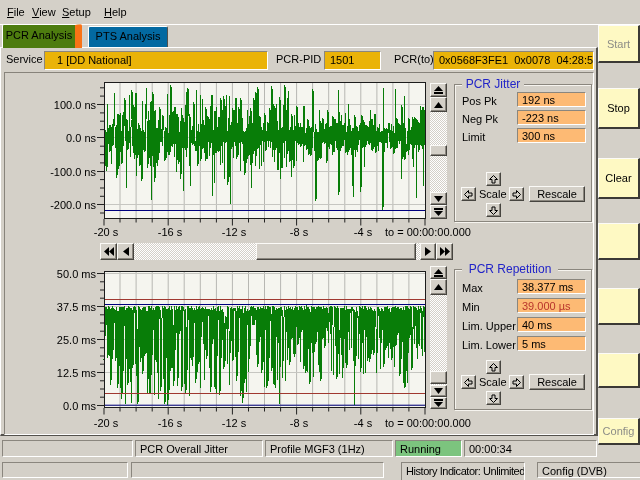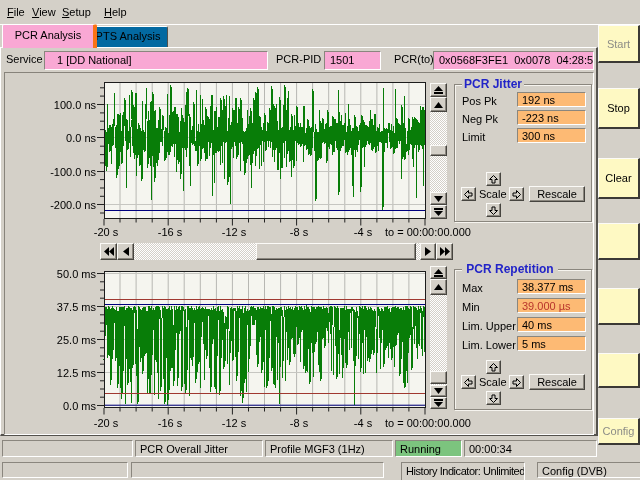--- a/index.html
+++ b/index.html
@@ -4,33 +4,33 @@
 html,body{width:640px;height:480px;overflow:hidden}
 body{background:#d4d0c8;font-family:"Liberation Sans",sans-serif;font-size:11px;color:#000;position:relative}
 .abs{position:absolute}
 .t{font-family:"Liberation Sans",sans-serif;font-size:11px;fill:#000}
 .lab{position:absolute;font-size:11px;white-space:nowrap}
 .fld{position:absolute;height:15px;background:#fdba74;border-top:1px solid #8a867e;border-left:1px solid #8a867e;border-bottom:1px solid #fff;border-right:1px solid #fff;font-size:11px;padding:1px 0 0 4px;white-space:nowrap;overflow:hidden}
 .sb{position:absolute;background:#d4d0c8;border-top:1px solid #fbfaf7;border-left:1px solid #fbfaf7;border-right:1px solid #46443f;border-bottom:1px solid #46443f;box-shadow:inset -1px -1px 0 #8a867e;display:flex;align-items:center;justify-content:center}
 .track{position:absolute;background-image:linear-gradient(45deg,#fff 25%,transparent 25%,transparent 75%,#fff 75%),linear-gradient(45deg,#fff 25%,#d4d0c8 25%,#d4d0c8 75%,#fff 75%);background-size:2px 2px;background-position:0 0,1px 1px}
 .thumb{position:absolute;background:#d4d0c8;border-top:1px solid #fbfaf7;border-left:1px solid #fbfaf7;border-right:1px solid #46443f;border-bottom:1px solid #46443f;box-shadow:inset -1px -1px 0 #8a867e}
 .grp{position:absolute;border:1px solid #8a867e;box-shadow:inset 1px 1px 0 #f6f4ef, 1px 1px 0 #f6f4ef}
-.grpt{position:absolute;background:#d4d0c8;color:#2224c8;font-weight:bold;font-size:12px;text-align:center;white-space:nowrap}
+.grpt{position:absolute;background:#d4d0c8;color:#2224c8;font-weight:normal;font-size:12px;text-align:center;white-space:nowrap}
 .bigb{position:absolute;left:598px;width:42px;background:#fef9c3;border-top:1px solid #fcfbf8;border-left:1px solid #fcfbf8;border-right:2px solid #3b3935;border-bottom:2px solid #3b3935;display:flex;align-items:center;justify-content:center;font-size:11px}
 .seg{position:absolute;border-top:1px solid #8a867e;border-left:1px solid #8a867e;border-bottom:1px solid #fff;border-right:1px solid #fff;font-size:11px;padding:2px 0 0 4px;white-space:nowrap;overflow:hidden}
-.sunk{position:absolute;background:#f9a8d4;border-top:1px solid #8a867e;border-left:1px solid #8a867e;border-bottom:1px solid #fff;border-right:1px solid #fff;font-size:11px;padding:2px 11px 0 5px;white-space:nowrap;overflow:hidden}
+.sunk{position:absolute;background:#eab308;border-top:1px solid #8a867e;border-left:1px solid #8a867e;border-bottom:1px solid #fff;border-right:1px solid #fff;font-size:11px;padding:2px 11px 0 5px;white-space:nowrap;overflow:hidden}
 </style></head><body>
 <div class="lab" style="left:7px;top:6px"><u>F</u>ile</div>
 <div class="lab" style="left:32px;top:6px"><u>V</u>iew</div>
 <div class="lab" style="left:62px;top:6px"><u>S</u>etup</div>
 <div class="lab" style="left:104px;top:6px"><u>H</u>elp</div>
 <div class="abs" style="left:0;top:24px;width:640px;height:1px;background:#fff"></div>
 <div class="abs" style="left:0;top:47px;width:598px;height:389px;border-left:1px solid #fff;border-top:1px solid #fff;border-right:2px solid #54524d;border-bottom:2px solid #54524d"></div>
 <div class="abs" style="left:88px;top:26px;width:80px;height:21px;background:#0369a1;border-top:1px solid #fff;border-left:1px solid #fff;border-right:1px solid #54524d;border-top-left-radius:2px;border-top-right-radius:2px;font-size:11px;text-align:center;padding-top:3px">PTS Analysis</div>
-<div class="abs" style="left:2px;top:24px;width:95px;height:24px;background:#f9a8d4;border-top:1px solid #fff;border-left:1px solid #fff;border-right:4px solid #f97316;border-top-left-radius:2px;border-top-right-radius:2px;font-size:11px;text-align:center;padding-top:4px">PCR Analysis</div>
+<div class="abs" style="left:2px;top:24px;width:80px;height:24px;background:#4d7c0f;border-top:1px solid #fff;border-left:1px solid #fff;border-right:7px solid #f97316;border-top-left-radius:2px;border-top-right-radius:2px;font-size:11px;text-align:center;padding-top:4px">PCR Analysis</div>
 <div class="lab" style="left:6px;top:53px">Service</div>
 <div class="sunk" style="left:44px;top:51px;width:224px;height:19px;padding-left:12px">1 [DD National]</div>
 <div class="lab" style="left:276px;top:53px">PCR-PID</div>
 <div class="sunk" style="left:324px;top:51px;width:57px;height:19px">1501</div>
 <div class="lab" style="left:394px;top:53px">PCR(to)</div>
 <div class="sunk" style="left:433px;top:51px;width:161px;height:19px">0x0568F3FE1&nbsp; 0x0078&nbsp; 04:28:55</div>
 <div class="abs" style="left:4px;top:72px;width:590px;height:363px;border-top:1px solid #87837b;border-left:1px solid #87837b;border-bottom:1px solid #fff;border-right:1px solid #fff"></div>
 <svg class="abs" style="left:40px;top:74px" width="440" height="168" viewBox="0 0 440 168">
 <rect x="64.5" y="8.5" width="321" height="136" fill="#f5f5ef" stroke="none"></rect>
 <line x1="80.0" y1="9" x2="80.0" y2="144" stroke="#b7b7b2" stroke-width="1"></line>

